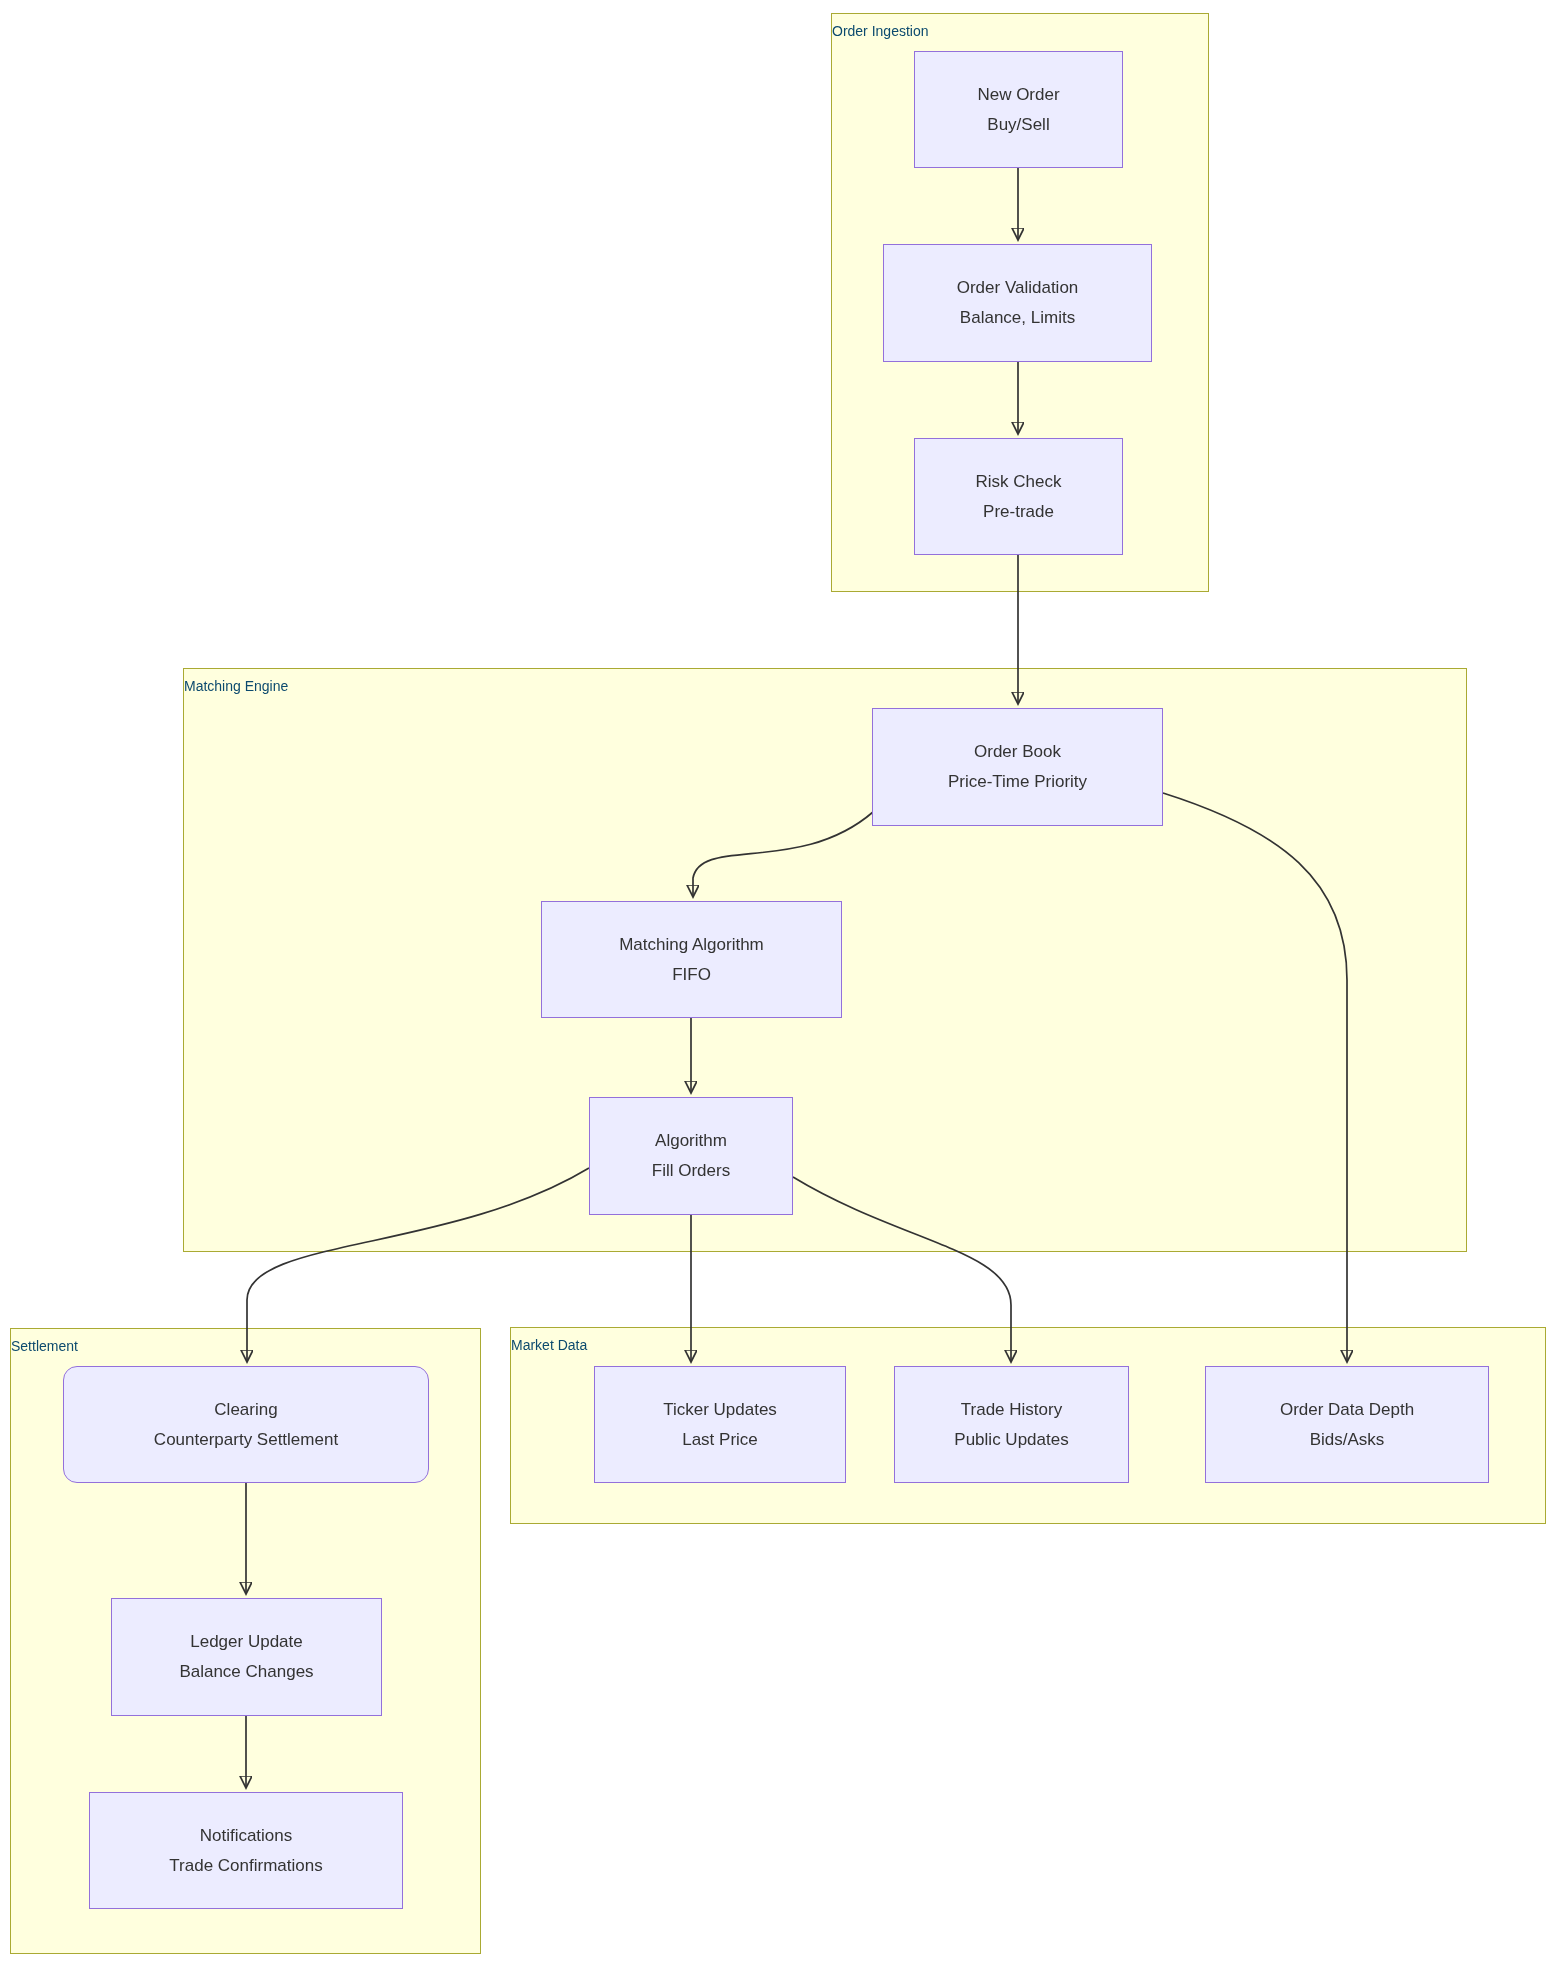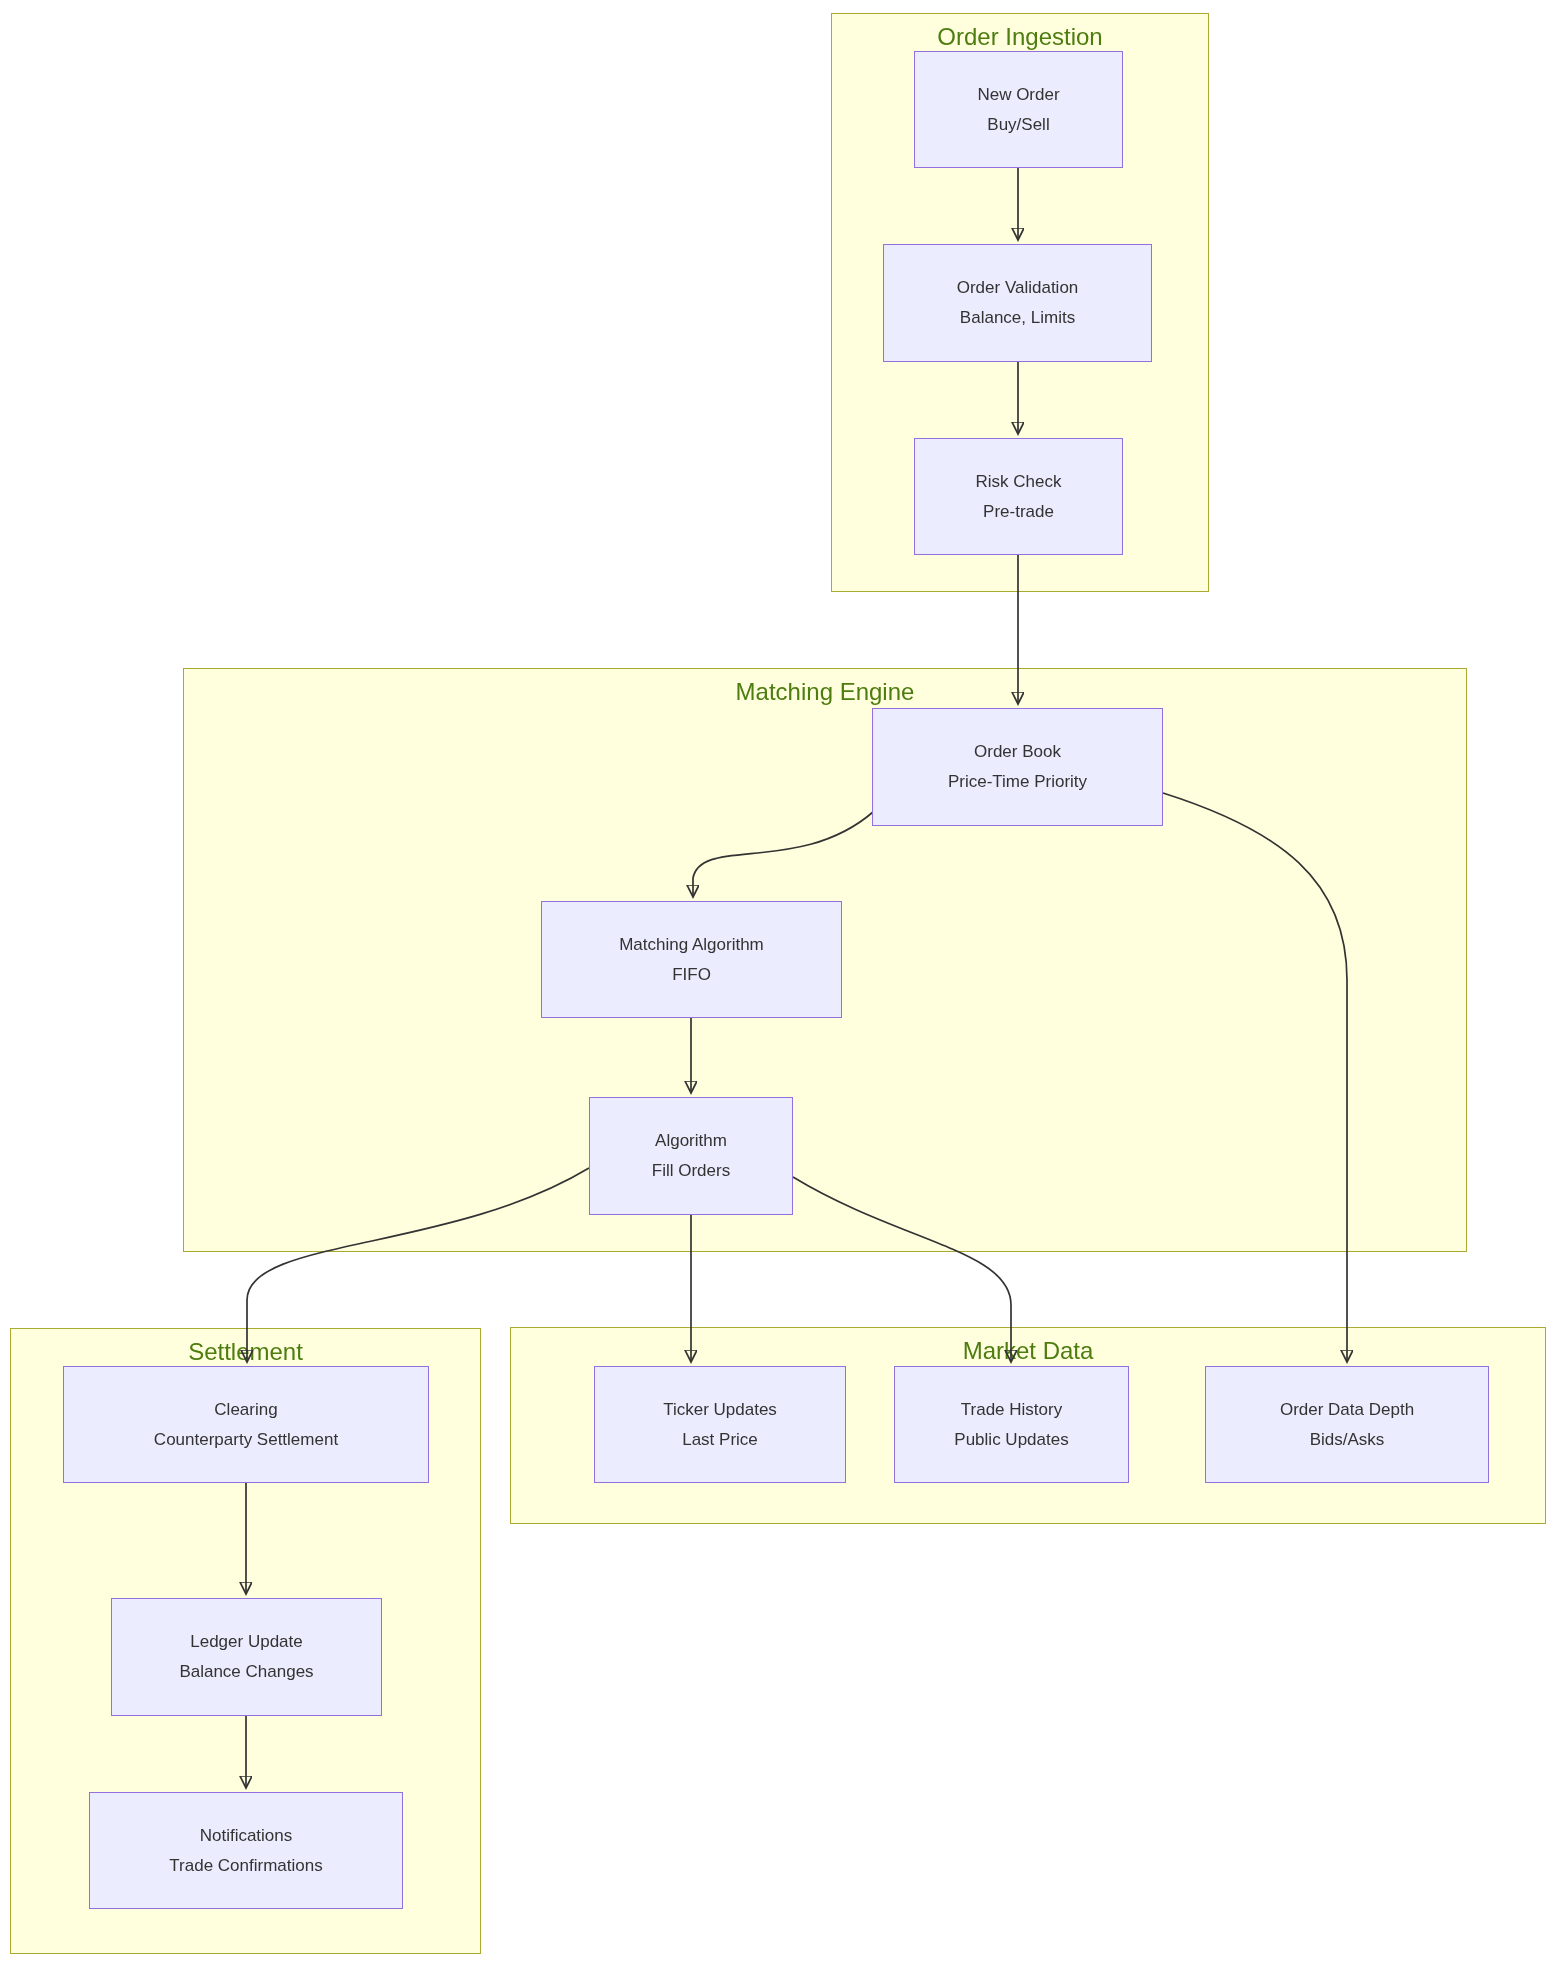--- a/index.html
+++ b/index.html
@@ -14,24 +14,24 @@
   .cluster {
     position: absolute;
     background: #ffffde;
     border: 1px solid #aaaa33;
     box-sizing: border-box;
     z-index: 1;
   }
   .cluster-label {
     position: absolute;
     top: 9px; left: 0; right: 0;
-    text-align: center;
-    font-size: 24px;
+    text-align: left;
+    font-size: 14px;
     font-weight: 400;
-    color: #4d7c0f;
+    color: #0c4a6e;
   }
   .node {
     position: absolute;
     background: #ececff;
     border: 1.5px solid #9370db;
     box-sizing: border-box;
     display: flex;
     flex-direction: column;
     align-items: center;
     justify-content: center;
@@ -114,21 +114,21 @@
 <div class="node" style="left:541px; top:901px; width:301px; height:117px;">
   <span>Matching Algorithm</span>
   <span>FIFO</span>
 </div>
 
 <div class="node" style="left:589px; top:1097px; width:204px; height:118px;">
   <span>Algorithm</span>
   <span>Fill Orders</span>
 </div>
 
-<div class="node" style="left:63px; top:1366px; width:366px; height:117px;">
+<div class="node" style="left:63px; top:1366px; width:366px; height:117px;border-radius:14px;">
   <span>Clearing</span>
   <span>Counterparty Settlement</span>
 </div>
 
 <div class="node" style="left:111px; top:1598px; width:271px; height:118px;">
   <span>Ledger Update</span>
   <span>Balance Changes</span>
 </div>
 
 <div class="node" style="left:89px; top:1792px; width:314px; height:117px;">

